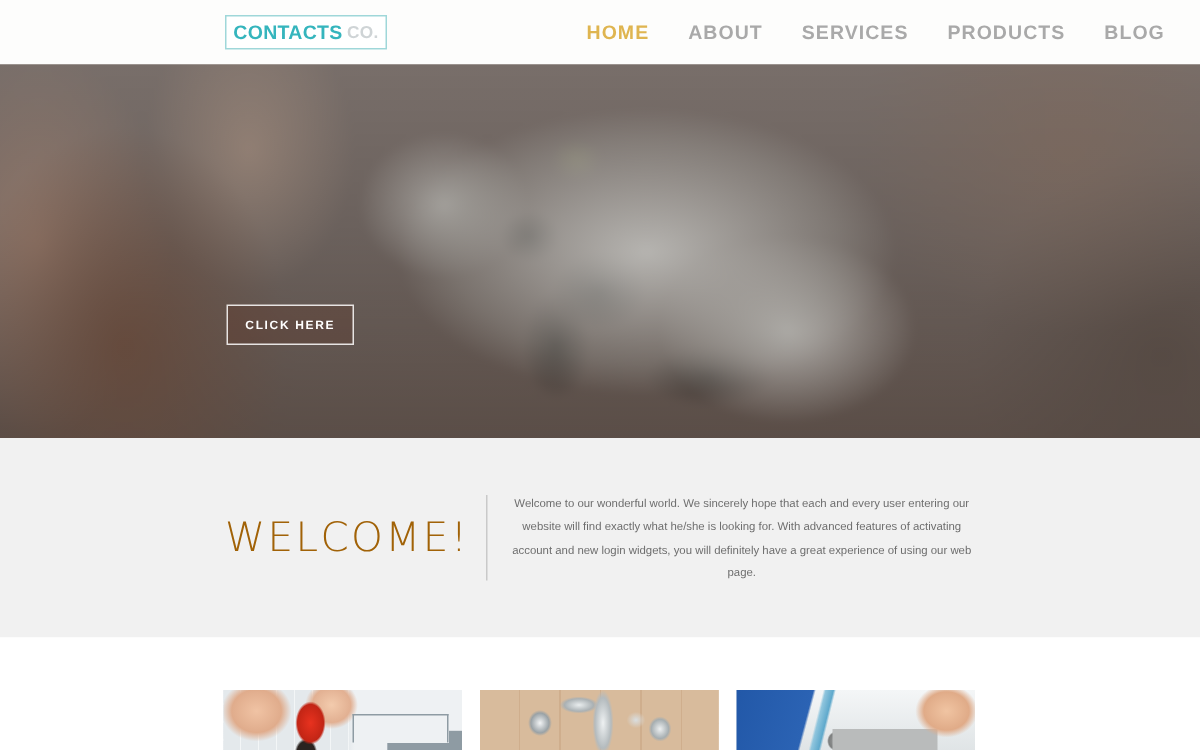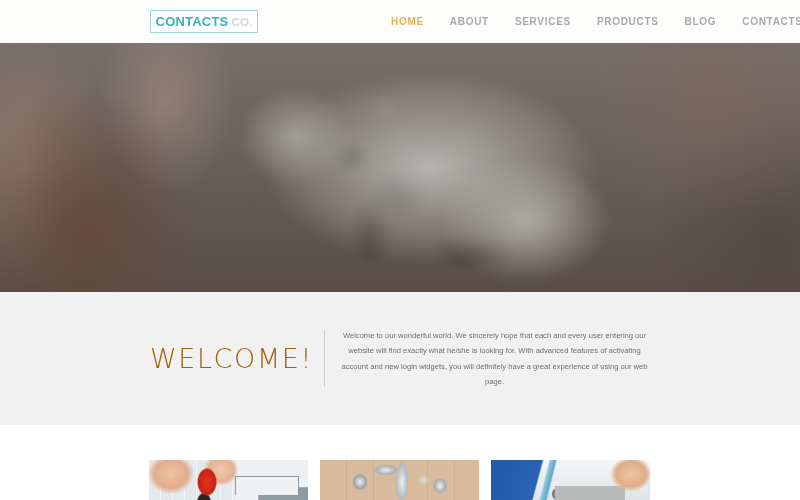--- a/index.html
+++ b/index.html
@@ -31,21 +31,21 @@
   .logo-sub{
     font-size:11.5px; font-weight:bold; color:#cfd4d6;
     letter-spacing:.2px; margin-left:3px;
   }
 
   .nav{
     position:absolute; left:378px; top:0; height:43px;
     display:flex; align-items:center; gap:0;
   }
   .nav-item{
-    font-size:10px; font-weight:bold; letter-spacing:.7px;
+    font-size:13px; font-weight:bold; letter-spacing:.7px;
     color:#a9a9a9; text-transform:uppercase;
     padding:0 13px; cursor:pointer; white-space:nowrap;
   }
   .nav-item.active{ color:#dfb550; }
   .search-btn{
     display:flex; align-items:center; justify-content:center;
     padding:0 10px; cursor:pointer;
   }
   .search-btn svg{ display:block; }
 
@@ -204,20 +204,23 @@
         <line x1="7.2" y1="7.2" x2="10" y2="10" stroke="#8c8c8c" stroke-width="1.1" stroke-linecap="round"></line>
       </svg>
     </div>
   </nav>
 </div>
 
 <div class="hero">
   <div class="hero-photo"></div>
   <div class="hero-tint"></div>
   <div class="hero-inner">
+    <div class="hero-cta">
+      <span>CLICK HERE</span>
+    </div>
   </div>
 </div>
 
 <div class="welcome">
   <div class="welcome-inner">
     <div class="welcome-title">WELCOME!</div>
     <div class="welcome-divider"></div>
     <div class="welcome-text">Welcome to our wonderful world. We sincerely hope that each and every user entering our website will find exactly what he/she is looking for. With advanced features of activating account and new login widgets, you will definitely have a great experience of using our web page.</div>
   </div>
 </div>

